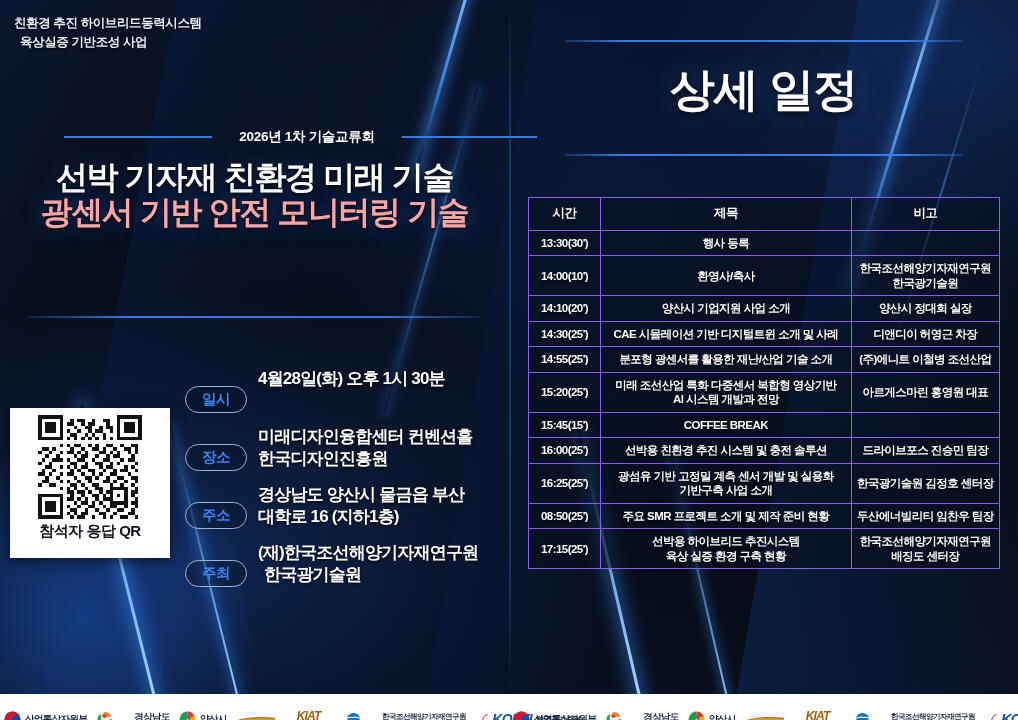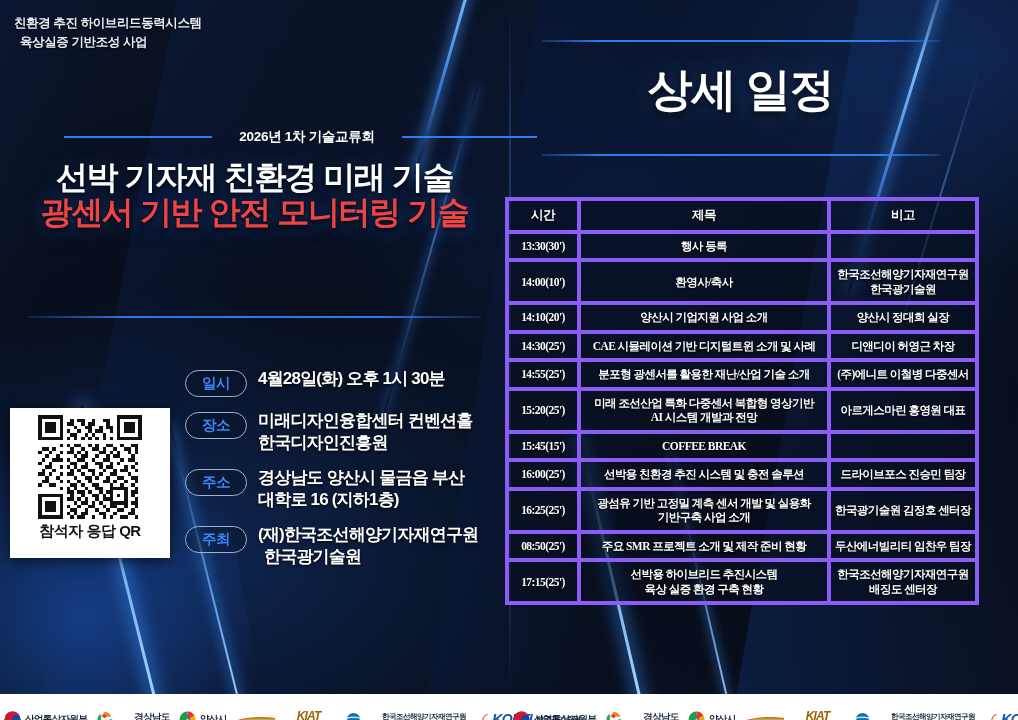--- a/index.html
+++ b/index.html
@@ -151,21 +151,21 @@
     text-align:center;
     line-height:1.10;
   }
   .main-title .tl {
     font-size:32px; font-weight:bold; letter-spacing:-1.4px;
     color:#ffffff;
     text-shadow:0 2px 5px rgba(0,0,0,0.85), 0 0 22px rgba(70,140,240,0.30);
     white-space:nowrap;
   }
   .main-title .tl.accent {
-    color:#ef4444;
+    color:#fca5a5;
     text-shadow:0 2px 5px rgba(0,0,0,0.85), 0 0 20px rgba(50,120,240,0.55);
   }
 
   .title-underline {
     position:absolute; left:28px; top:316px; width:453px; height:2px;
     background:linear-gradient(90deg, rgba(47,126,240,0.15), rgba(47,126,240,0.95) 22%, rgba(47,126,240,0.95) 78%, rgba(47,126,240,0.15));
   }
 
   
   .qr-card {
@@ -188,36 +188,35 @@
   }
   .info-row { display:flex; align-items:flex-start; margin-bottom:13px; }
   .info-row:last-child { margin-bottom:0; }
   .pill {
     flex:0 0 auto;
     width:62px; height:27px;
     border:1.6px solid #9fb4d4;
     border-radius:14px;
     display:flex; align-items:center; justify-content:center;
     color:#3b86f5; font-size:14.5px; font-weight:bold; letter-spacing:-0.4px;
-    margin-right:11px; margin-top:2px;
+    margin-right:11px; margin-top:18px;
     background:rgba(8,16,34,0.35);
   }
   .info-val {
     color:#ffffff; font-size:17px; font-weight:bold;
     line-height:1.30; letter-spacing:-0.8px;
     text-shadow:0 1px 3px rgba(0,0,0,0.85);
   }
   .info-val .ln2 { display:block; }
   .info-val .ln2.ind { padding-left:6px; }
 
   
   .right-panel {
-    position:absolute; left:486px; top:0; width:509px; height:670px;
+    position:absolute; left:509px; top:0; width:509px; height:670px;
     z-index:5;
-    font-family:Liberation Serif, serif;
   }
   .rule-top {
     position:absolute; left:56px; top:40px; width:398px; height:2px;
     background:linear-gradient(90deg, rgba(47,126,240,0.25), #2f7ef0 15%, #2f7ef0 85%, rgba(47,126,240,0.25));
   }
   .rule-bottom {
     position:absolute; left:56px; top:154px; width:398px; height:2px;
     background:linear-gradient(90deg, rgba(47,126,240,0.25), #2f7ef0 15%, #2f7ef0 85%, rgba(47,126,240,0.25));
   }
   .right-title {
@@ -231,21 +230,21 @@
   
   .sched-wrap {
     position:absolute; left:19px; top:197px; width:472px;
   }
   table.sched {
     width:472px;
     border-collapse:collapse;
     table-layout:fixed;
   }
   table.sched th, table.sched td {
-    border:4px solid #8b5cf6;
+    border:1px solid #8b5cf6;
     color:#ffffff;
     text-align:center;
     vertical-align:middle;
     background:rgba(8,14,30,0.55);
     line-height:1.26;
     letter-spacing:-0.55px;
     text-shadow:0 1px 2px rgba(0,0,0,0.9);
   }
   table.sched th {
     height:33px;
@@ -652,21 +651,21 @@
               <span class="l2">디앤디이 허영근 차장</span>
             </td>
           </tr>
 
           <tr>
             <td class="c-time">14:55(25')</td>
             <td class="c-title">
               <span class="l2">분포형 광센서를 활용한 재난/산업 기술 소개</span>
             </td>
             <td class="c-note">
-              <span class="l2">(주)에니트 이철병 다중센서</span>
+              <span class="l2">(주)에니트 이철병 조선산업</span>
             </td>
           </tr>
 
           <tr>
             <td class="c-time">15:20(25')</td>
             <td class="c-title">
               <span class="l2">미래 조선산업 특화 다중센서 복합형 영상기반</span>
               <span class="l2">AI 시스템 개발과 전망</span>
             </td>
             <td class="c-note">

